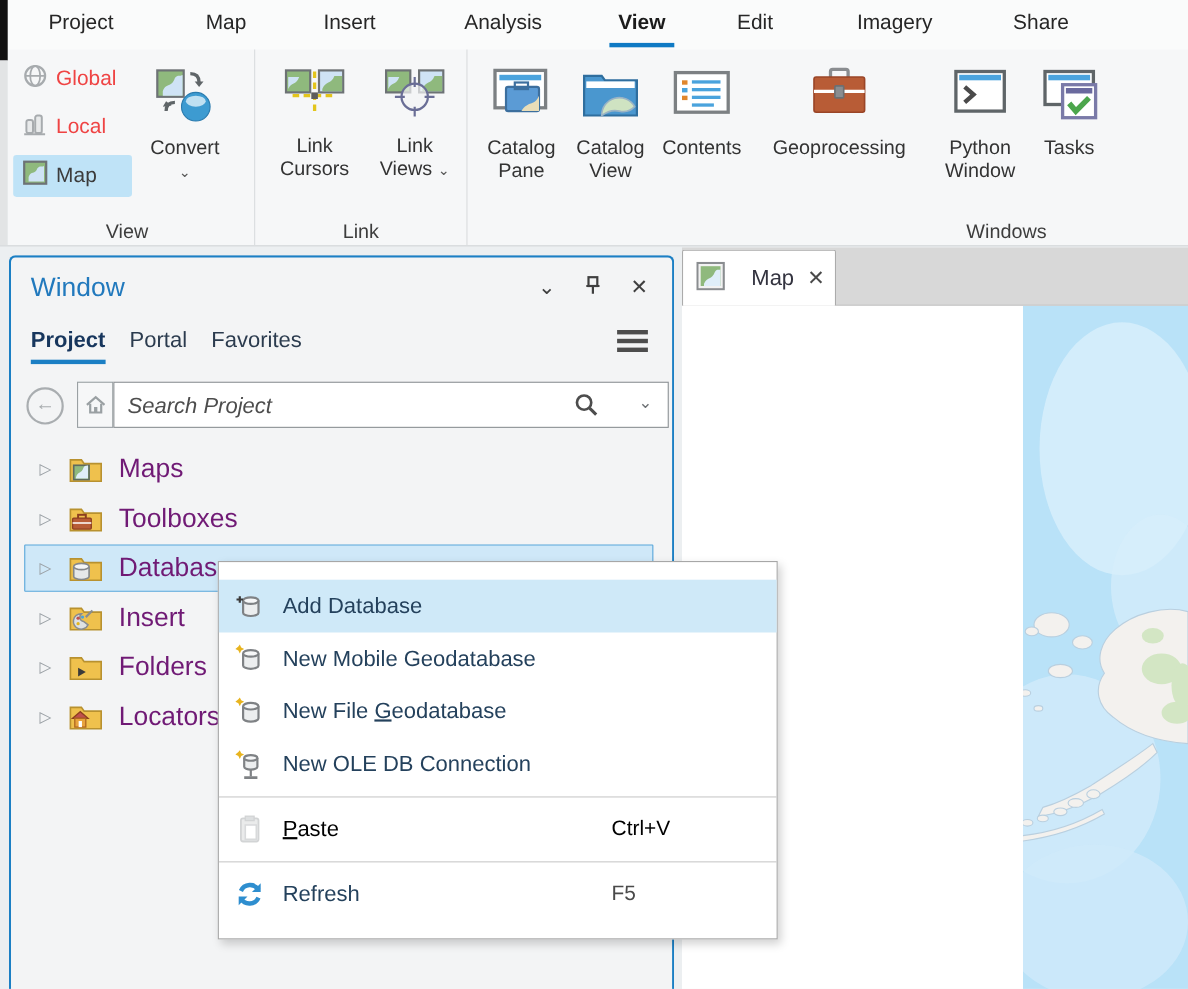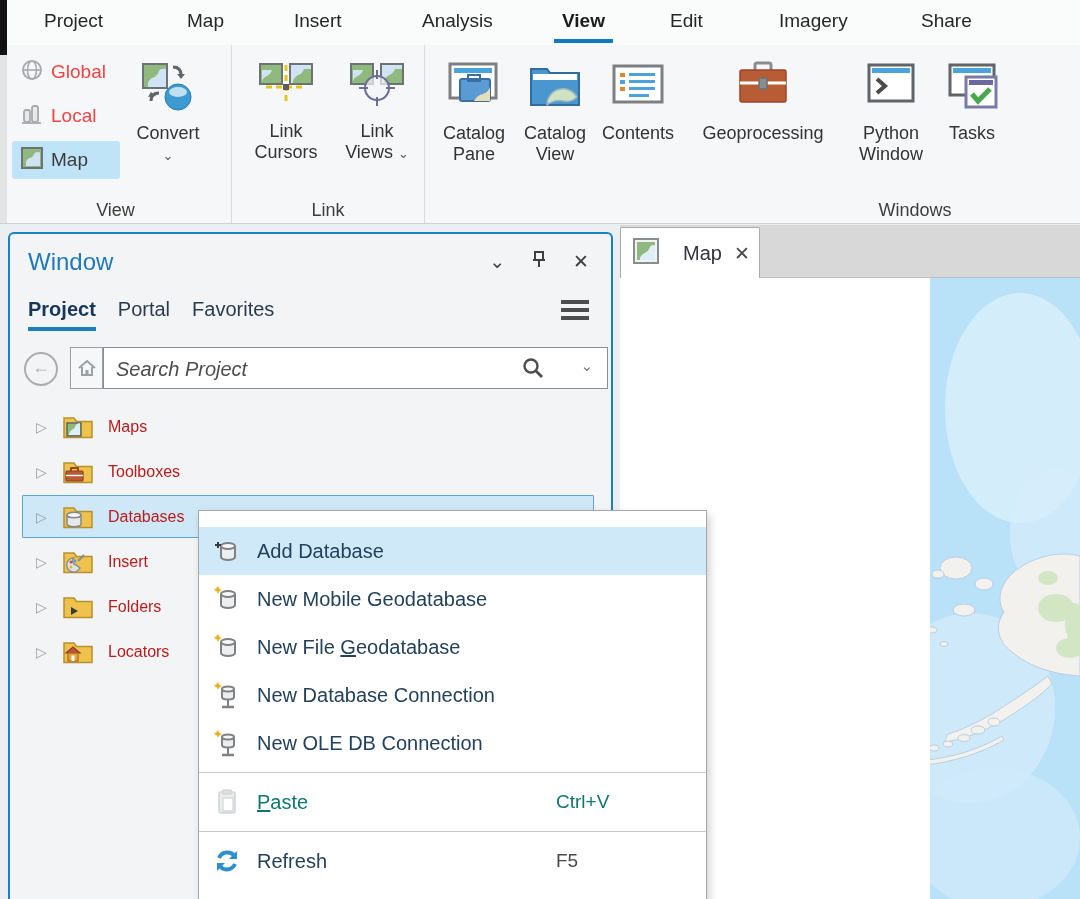--- a/index.html
+++ b/index.html
@@ -59,32 +59,32 @@
     font-size:20px;font-family:"Liberation Sans",sans-serif;color:#333;background:transparent;}
   #searchbox input::placeholder{font-style:italic;color:#4d4d4d;opacity:1;}
   #mag{position:absolute;right:62px;top:8px;}
   #searchdd{position:absolute;right:14px;top:9px;color:#6d7174;font-size:15px;}
   #tree{position:absolute;left:0px;top:170px;width:600px;}
   .trow{position:relative;height:45px;display:flex;align-items:center;}
   .trow .sel{position:absolute;left:12px;right:16px;top:1px;bottom:1px;background:#cfe8f8;
     border:1px solid #58a6da;border-radius:1px;}
   .texp{width:16px;margin-left:26px;color:#9aa0a5;font-size:14px;z-index:1;}
   .ticon{width:32px;height:26px;margin-left:10px;z-index:1;}
-  .tlabel{margin-left:14px;font-size:16px;color:#b91c1c;z-index:1;}
+  .tlabel{margin-left:14px;font-size:24px;color:#701a75;z-index:1;}
   
   #ctxmenu{position:absolute;left:198px;top:510px;width:509px;background:#ffffff;
     border:1px solid #a7a7a7;box-shadow:3px 4px 8px rgba(0,0,0,.18);z-index:5;box-sizing:border-box;
     padding:16px 0;}
   .mitem{position:relative;height:48px;display:flex;align-items:center;cursor:pointer;}
   .mitem.hl{background:#cfe9f8;}
   .mitem .mi-icon{position:absolute;left:14px;top:10px;width:28px;height:28px;}
   .mitem .mi-label{margin-left:58px;font-size:20px;color:#24415c;}
   .mitem .accel{text-decoration:underline;}
   .mitem .mi-shortcut{position:absolute;left:357px;font-size:19px;color:#4a4a4a;}
-  .mitem.disabled .mi-label,.mitem.disabled .mi-shortcut{color:#0f766e;}
+  .mitem.disabled .mi-label,.mitem.disabled .mi-shortcut{color:#000000;}
   .msep{height:1px;background:#c9c9c9;margin:5px 0;}
 </style>
 </head>
 <body>
 
 <div id="ribbon">
   <div id="tabrow">
     <div class="rtab" style="left:40px">Project</div>
     <div class="rtab" style="left:183px">Map</div>
     <div class="rtab" style="left:290px">Insert</div>
@@ -473,32 +473,20 @@
   <div class="mitem">
     <span class="mi-icon">
       <svg width="28" height="28" viewBox="0 0 28 28">
           <path d="M9,8 v8 a6,2.6 0 0 0 12,0 v-8" fill="#eceeef" stroke="#7f8285" stroke-width="2"></path>
           <ellipse cx="15" cy="8" rx="6" ry="2.6" fill="#f6f7f8" stroke="#7f8285" stroke-width="2"></ellipse>
           <line x1="15" y1="19" x2="15" y2="25" stroke="#7f8285" stroke-width="2"></line>
           <line x1="9" y1="26" x2="21" y2="26" stroke="#7f8285" stroke-width="2.5"></line>
           <path d="M5,1 l1.3,2.7 L9,5 L6.3,6.3 L5,9 L3.7,6.3 L1,5 L3.7,2.7 Z" fill="#e8b41f"></path>
         </svg>
     </span>
-    <span class="mi-label"><span>New Database Connection</span><span class="accel"></span><span></span></span>
-  </div>
-  <div class="mitem">
-    <span class="mi-icon">
-      <svg width="28" height="28" viewBox="0 0 28 28">
-          <path d="M9,8 v8 a6,2.6 0 0 0 12,0 v-8" fill="#eceeef" stroke="#7f8285" stroke-width="2"></path>
-          <ellipse cx="15" cy="8" rx="6" ry="2.6" fill="#f6f7f8" stroke="#7f8285" stroke-width="2"></ellipse>
-          <line x1="15" y1="19" x2="15" y2="25" stroke="#7f8285" stroke-width="2"></line>
-          <line x1="9" y1="26" x2="21" y2="26" stroke="#7f8285" stroke-width="2.5"></line>
-          <path d="M5,1 l1.3,2.7 L9,5 L6.3,6.3 L5,9 L3.7,6.3 L1,5 L3.7,2.7 Z" fill="#e8b41f"></path>
-        </svg>
-    </span>
     <span class="mi-label"><span>New OLE DB Connection</span><span class="accel"></span><span></span></span>
   </div>
   <div class="msep"></div>
   <div class="mitem disabled">
     <span class="mi-icon" style="opacity:.55">
       <svg width="28" height="28" viewBox="0 0 28 28">
           <rect x="6" y="4" width="16" height="21" rx="2" fill="#d9dbdc" stroke="#aeb1b3" stroke-width="1.6"></rect>
           <rect x="10" y="2" width="8" height="4" fill="#c3c6c8" stroke="#aeb1b3" stroke-width="1.2"></rect>
           <path d="M10,10 h10 v13 h-10 z" fill="#ffffff" stroke="#b9bcbe" stroke-width="1.4"></path>
         </svg>

